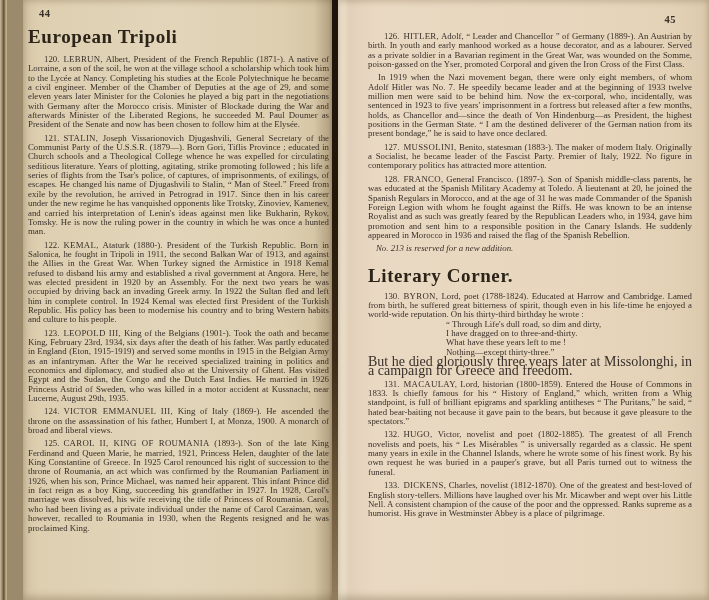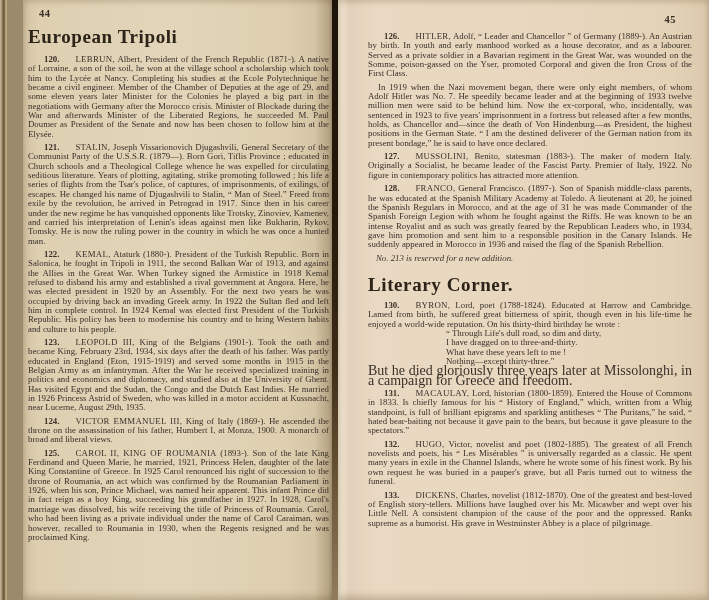--- a/index.html
+++ b/index.html
@@ -48,21 +48,21 @@
   .pagenum-right{text-align:right;margin-right:16px;}
   h1.section{
     font-size:19px;font-weight:bold;letter-spacing:.6px;color:#2c2418;
     margin:7px 0 7px 0;line-height:22px;
   }
   h1.section-lit{margin:11px 0 5px 0;}
   .entry{
     font-size:8.8px;line-height:9.35px;text-align:justify;
     text-indent:16px;margin:0 0 4px 0;
   }
-  .num{font-weight:bold;margin-right:16px;}
+  .num{font-weight:normal;margin-right:4px;}
   .num:empty{margin-right:0;}
   .nm{font-weight:normal;letter-spacing:.3px;}
   .note{
     font-size:8.8px;line-height:9.4px;font-style:italic;
     margin:3px 0 0 8px;
   }
   .poem{margin:0 0 0 78px;text-indent:0;}
   .poem div{text-indent:0;}
   .poem-cont{
     font-size:14px;line-height:9.35px;text-align:justify;

